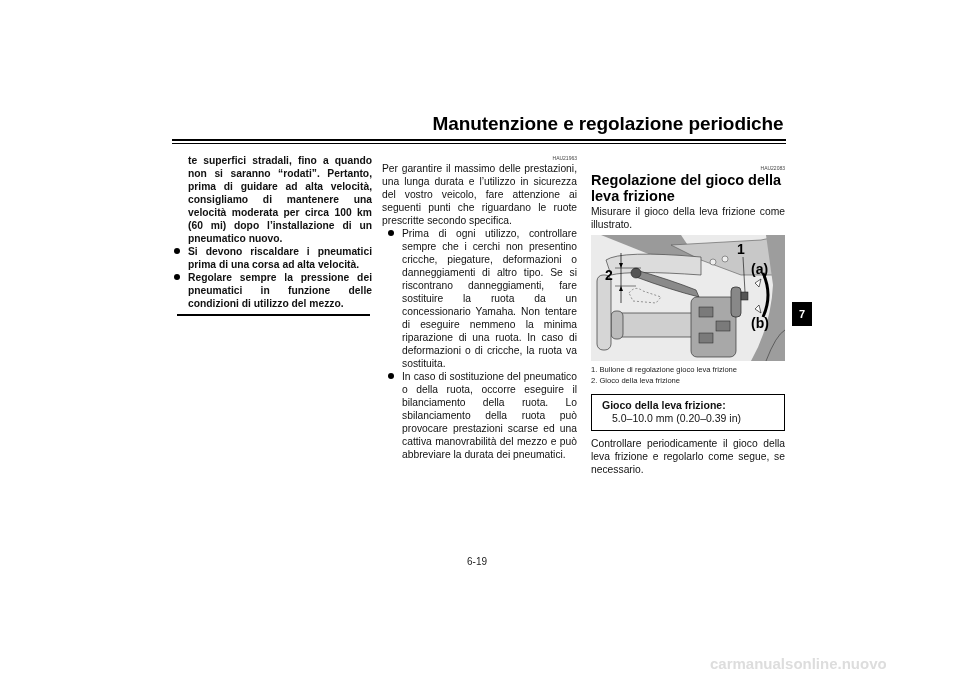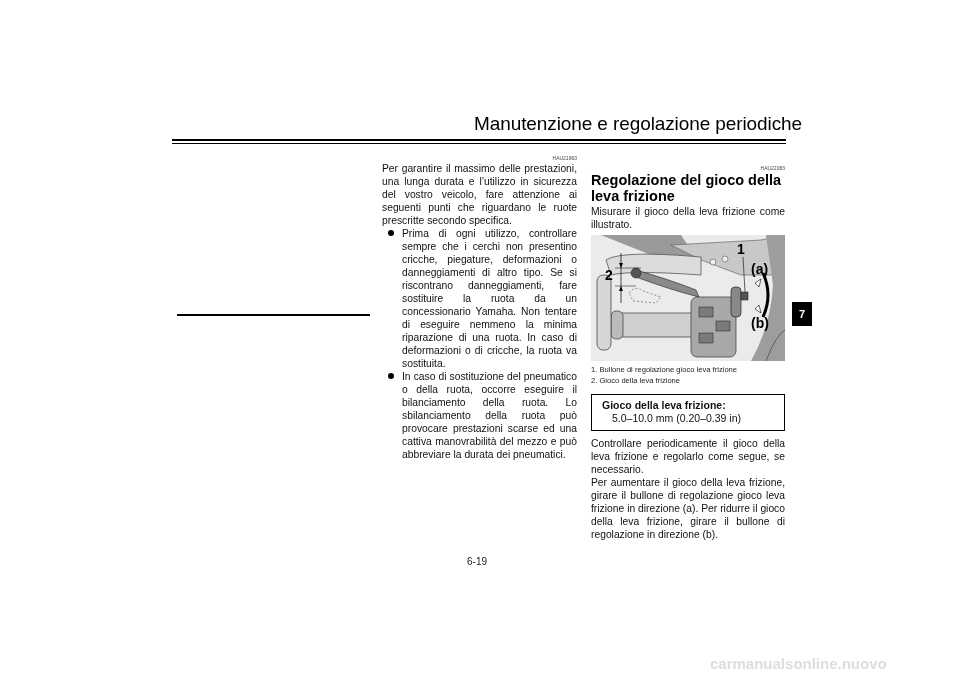--- a/index.html
+++ b/index.html
@@ -1,22 +1,22 @@
 <!DOCTYPE html>
 <html><head>
   <meta charset="utf-8">
   <style>
     html, body { margin:0; padding:0; }
     body {
       width:960px; height:679px; background:#fff; position:relative; overflow:hidden;
       font-family: "Liberation Sans", sans-serif; color:#111;
     }
     .header-title {
-      position:absolute; left:430px; top:113px; width:356px; text-align:right;
-      font-size:19px; font-weight:normal; letter-spacing:-0.1px; color:#000;margin-left:16px;
+      position:absolute; left:430px; top:113px; width:356px; text-align:center;
+      font-size:19px; font-weight:bold; letter-spacing:-0.1px; color:#000;
     }
     .header-rule-thick { position:absolute; left:172px; top:139px; width:614px; height:2px; background:#000; }
     .header-rule-thin { position:absolute; left:172px; top:143px; width:614px; height:1px; background:#000; }
 
     .col { position:absolute; font-size:10.3px; line-height:13px; }
     .col p { margin:0; text-align:justify; text-align-last:left; }
     .col1 { left:188px; top:154px; width:184px; font-weight:bold; }
     .col2 { left:382px; top:155px; width:195px; }
     .col3 { left:591px; top:165px; width:194px; }
 
@@ -50,20 +50,25 @@
     .watermark { position:absolute; left:710px; top:655px; font-size:15px; color:#ddd; font-weight:bold; }
   </style>
 </head>
 <body>
 
 <div class="header-title">Manutenzione e regolazione periodiche</div>
 <div class="header-rule-thick"></div>
 <div class="header-rule-thin"></div>
 
 <div class="col col1">
+  <p>te superfici stradali, fino a quando non si saranno “rodati”. Pertanto, prima di guidare ad alta velocità, consigliamo di mantenere una velocità moderata per circa 100 km (60 mi) dopo l’installazione di un pneumatico nuovo.</p>
+  <ul class="bullets">
+    <li><span class="bullet"></span><span>Si devono riscaldare i pneumatici prima di una corsa ad alta velocità.</span></li>
+    <li><span class="bullet"></span><span>Regolare sempre la pressione dei pneumatici in funzione delle condizioni di utilizzo del mezzo.</span></li>
+  </ul>
 </div>
 <div class="col1-rule"></div>
 
 <div class="col col2">
   <div class="code">HAU21963</div>
   <p>Per garantire il massimo delle prestazioni, una lunga durata e l’utilizzo in sicurezza del vostro veicolo, fare attenzione ai seguenti punti che riguardano le ruote prescritte secondo specifica.</p>
   <ul class="bullets">
     <li><span class="bullet"></span><span>Prima di ogni utilizzo, controllare sempre che i cerchi non presentino cricche, piegature, deformazioni o danneggiamenti di altro tipo. Se si riscontrano danneggiamenti, fare sostituire la ruota da un concessionario Yamaha. Non tentare di eseguire nemmeno la minima riparazione di una ruota. In caso di deformazioni o di cricche, la ruota va sostituita.</span></li>
     <li><span class="bullet"></span><span>In caso di sostituzione del pneumatico o della ruota, occorre eseguire il bilanciamento della ruota. Lo sbilanciamento della ruota può provocare prestazioni scarse ed una cattiva manovrabilità del mezzo e può abbreviare la durata dei pneumatici.</span></li>
   </ul>
@@ -127,18 +132,17 @@
     <div>1. Bullone di regolazione gioco leva frizione</div>
     <div>2. Gioco della leva frizione</div>
   </div>
 
   <div class="spec-box">
     <div class="spec-title">Gioco della leva frizione:</div>
     <div class="spec-value">5.0–10.0 mm (0.20–0.39 in)</div>
   </div>
 
   <p>Controllare periodicamente il gioco della leva frizione e regolarlo come segue, se necessario.</p>
-  <p>Per aumentare il gioco della leva frizione, girare il bullone di regolazione gioco leva frizione in direzione (a). Per ridurre il gioco della leva frizione, girare il bullone di regolazione in direzione (b).</p>
 </div>
 
 <div class="chapter-tab">7</div>
 <div class="page-num">6-19</div>
 <div class="watermark">carmanualsonline.nuovo</div>
 
 </body></html>

